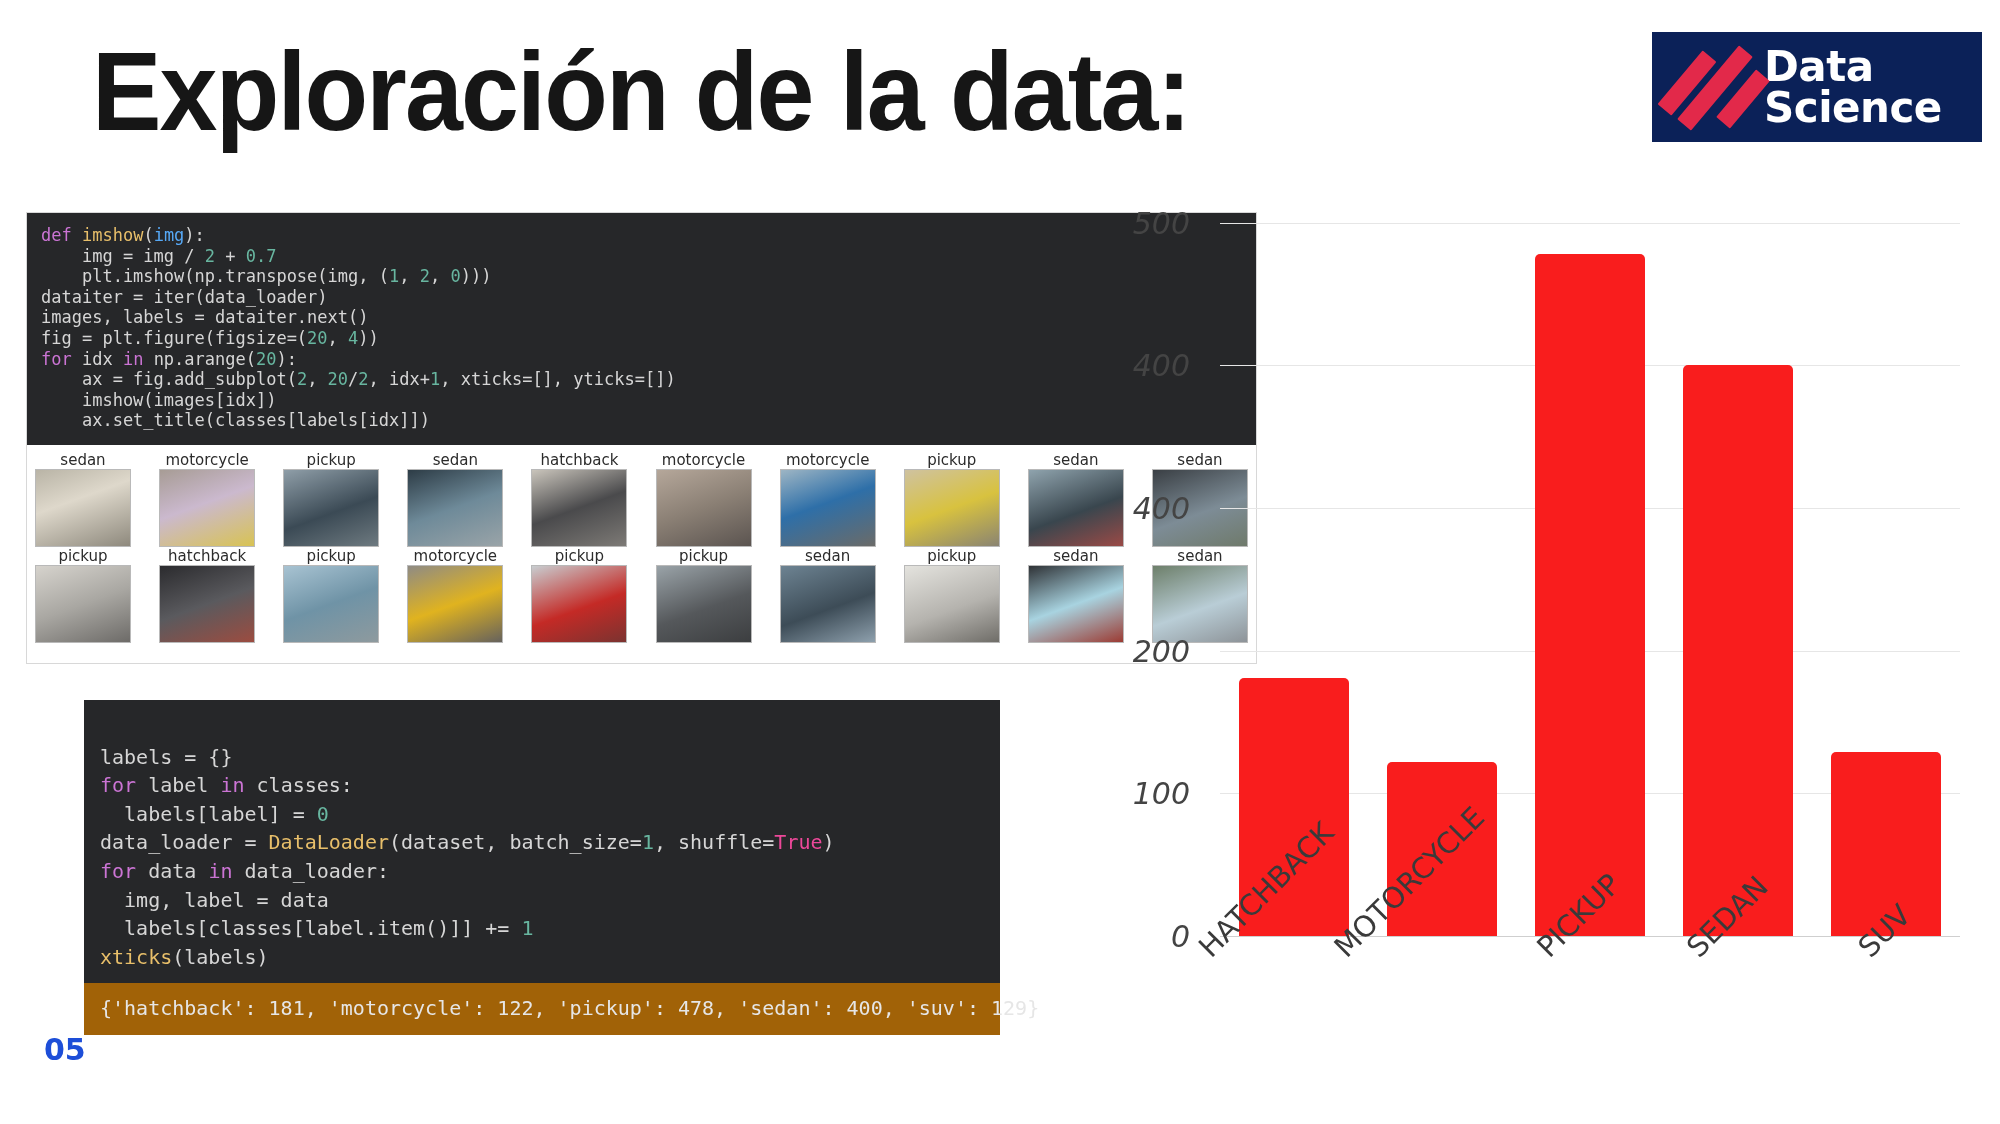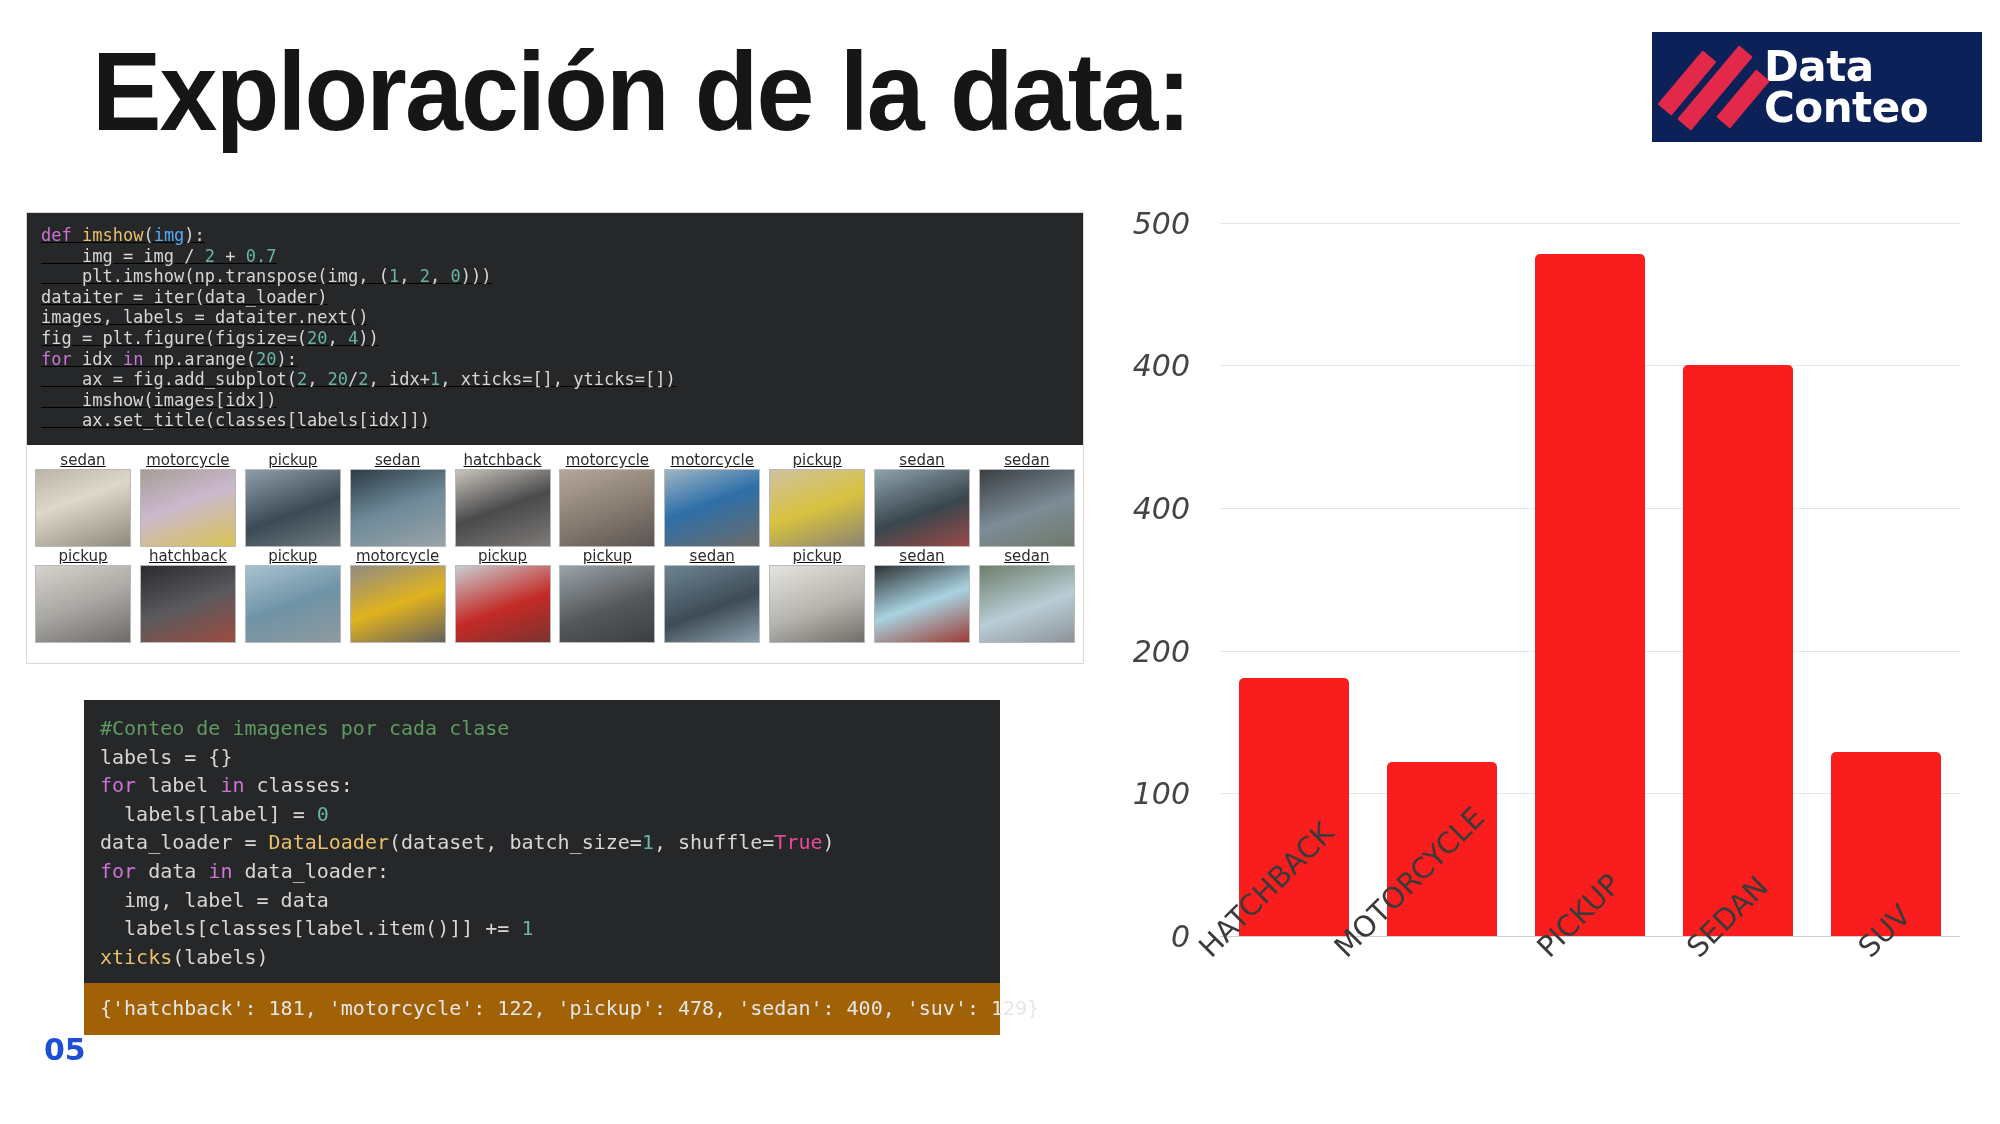--- a/index.html
+++ b/index.html
@@ -48,24 +48,23 @@
   .logo-text { color:#ffffff; line-height: 0.98; padding-left: 4px; }
   .logo-text div {
     font-size: 42px; font-weight: 700; letter-spacing: -0.5px;
     font-family: "DejaVu Sans", sans-serif;
   }
 
   
   .panel1 {
     position: absolute;
     left: 26px; top: 212px;
-    width: 1058px; height: 452px;
+    width: 1231px; height: 452px;
     background: #ffffff;
     border: 1px solid #d8d8d8;
-    text-decoration: underline;
   }
   .code1 {
     background: #262729;
     padding: 12px 14px 10px 14px;
     font-family: "DejaVu Sans Mono","Liberation Mono", monospace;
     font-size: 17px;
     line-height: 20.6px;
     color: #d6d6d6;
     white-space: pre;
     height: 232px;
@@ -196,21 +195,21 @@
   <div class="title">Exploración de la data:</div>
 
   <div class="logo">
     <div class="logo-marks">
       <i class="lm1"></i>
         <i class="lm2"></i>
         <i class="lm3"></i>
     </div>
     <div class="logo-text">
       <div>Data</div>
-      <div>Conteo</div>
+      <div>Science</div>
     </div>
   </div>
 
   <div class="panel1">
     <div class="code1"><span class="kw">def</span> <span class="fn">imshow</span>(<span class="bi">img</span>):
     img = img / <span class="num">2</span> + <span class="num">0.7</span>
     plt.imshow(np.transpose(img, (<span class="num">1</span>, <span class="num">2</span>, <span class="num">0</span>)))
 dataiter = iter(data_loader)
 images, labels = dataiter.next()
 fig = plt.figure(figsize=(<span class="num">20</span>, <span class="num">4</span>))
@@ -301,21 +300,21 @@
           </div>
         <div class="thumb">
             <div class="thumb-label">sedan</div>
             <div class="thumb-img" style="background:linear-gradient(160deg,#6d7f6a 0%,#b9cdd6 55%,#8d9398 100%)"></div>
           </div>
       </div>
     </div>
   </div>
 
   <div class="panel2">
-    <div class="code2"><span class="cm">#Conteo de imagenes por cada clase</span>
+    <div class="code2">
 labels = {}
 <span class="kw">for</span> label <span class="kw">in</span> classes:
   labels[label] = <span class="num">0</span>
 data_loader = <span class="fn">DataLoader</span>(dataset, batch_size=<span class="num">1</span>, shuffle=<span class="kw2">True</span>)
 <span class="kw">for</span> data <span class="kw">in</span> data_loader:
   img, label = data
   labels[classes[label.item()]] += <span class="num">1</span>
 <span class="fn">xticks</span>(labels)</div>
     <div class="code2-out">{'hatchback': 181, 'motorcycle': 122, 'pickup': 478, 'sedan': 400, 'suv': 129}</div>
   </div>

